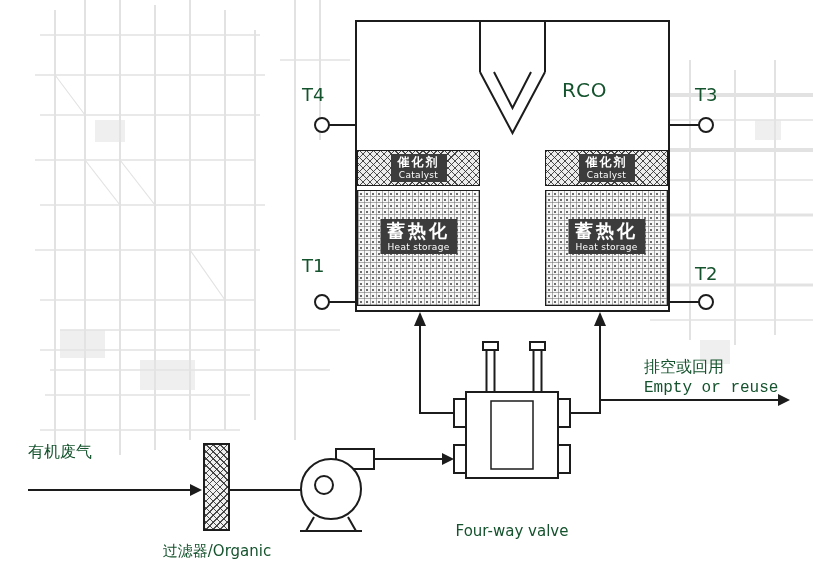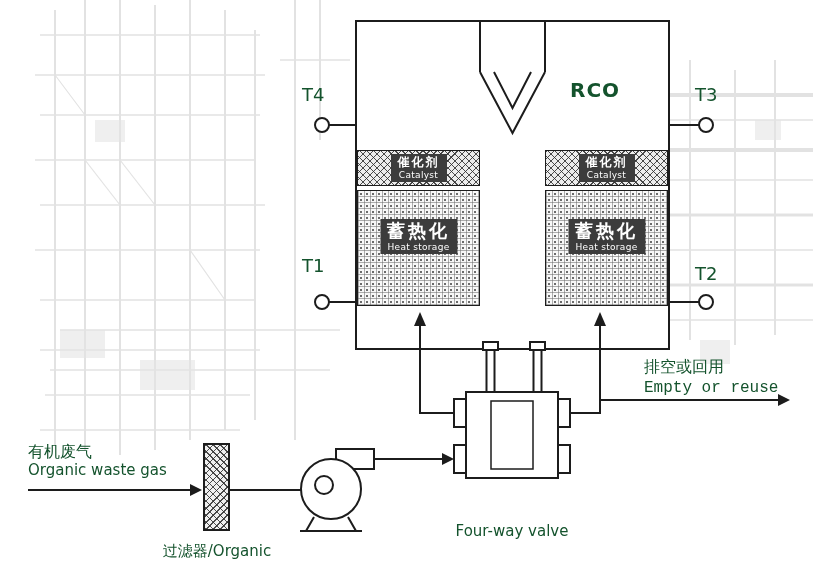--- a/index.html
+++ b/index.html
@@ -5,26 +5,26 @@
   html,body{margin:0;padding:0;background:#fff;}
   .canvas{
     position:relative;width:813px;height:574px;background:#ffffff;
     font-family:"DejaVu Sans","Liberation Sans",sans-serif;overflow:hidden;
   }
   svg.bg{position:absolute;left:0;top:0;z-index:0;}
   svg.overlay{position:absolute;left:0;top:0;z-index:2;pointer-events:none;}
   .lbl{position:absolute;color:#14532d;z-index:3;white-space:nowrap;}
   .c{text-align:center;}
   .f18{font-size:18px;font-weight:500;}
-  .f20{font-size:20px;font-weight:700;letter-spacing:1px;margin-left:8px;}
+  .f20{font-size:20px;font-weight:400;letter-spacing:1px;}
   .f16{font-size:16px;font-family:Liberation Mono, monospace;}
   .f15{font-size:15px;}
 
   .vessel{
-    position:absolute;left:355px;top:20px;width:315px;height:330px;
+    position:absolute;left:355px;top:20px;width:315px;height:292px;
     border:2px solid #1c1c1c;background:#fff;box-sizing:border-box;z-index:1;
   }
   .block{position:absolute;box-sizing:border-box;border:1.5px solid #1c1c1c;}
   .catalyst{
     background:
       repeating-linear-gradient(45deg, rgba(45,45,45,.85) 0 1px, transparent 1px 5px),
       repeating-linear-gradient(135deg, rgba(45,45,45,.85) 0 1px, transparent 1px 5px),
       #ededed;
   }
   .heat{
@@ -183,21 +183,20 @@
   </svg>
 
   <div class="lbl f18" style="left:302px;top:84px;">T4</div>
   <div class="lbl f18" style="left:695px;top:84px;">T3</div>
   <div class="lbl f18" style="left:302px;top:255px;">T1</div>
   <div class="lbl f18" style="left:695px;top:263px;">T2</div>
 
   <div class="lbl f20" style="left:562px;top:78px;">RCO</div>
 
   <div class="lbl f16" style="left:28px;top:442px;">有机废气</div>
-  <div class="lbl f15" style="left:28px;top:461px;">Organic waste gas</div>
 
   <div class="lbl f15 c" style="left:162px;top:542px;width:110px;">过滤器/Organic</div>
 
   <div class="lbl f15 c" style="left:442px;top:522px;width:140px;">Four-way valve</div>
 
   <div class="lbl f16" style="left:644px;top:357px;">排空或回用</div>
   <div class="lbl f16" style="left:644px;top:379px;">Empty or reuse</div>
 
 </div>
 

